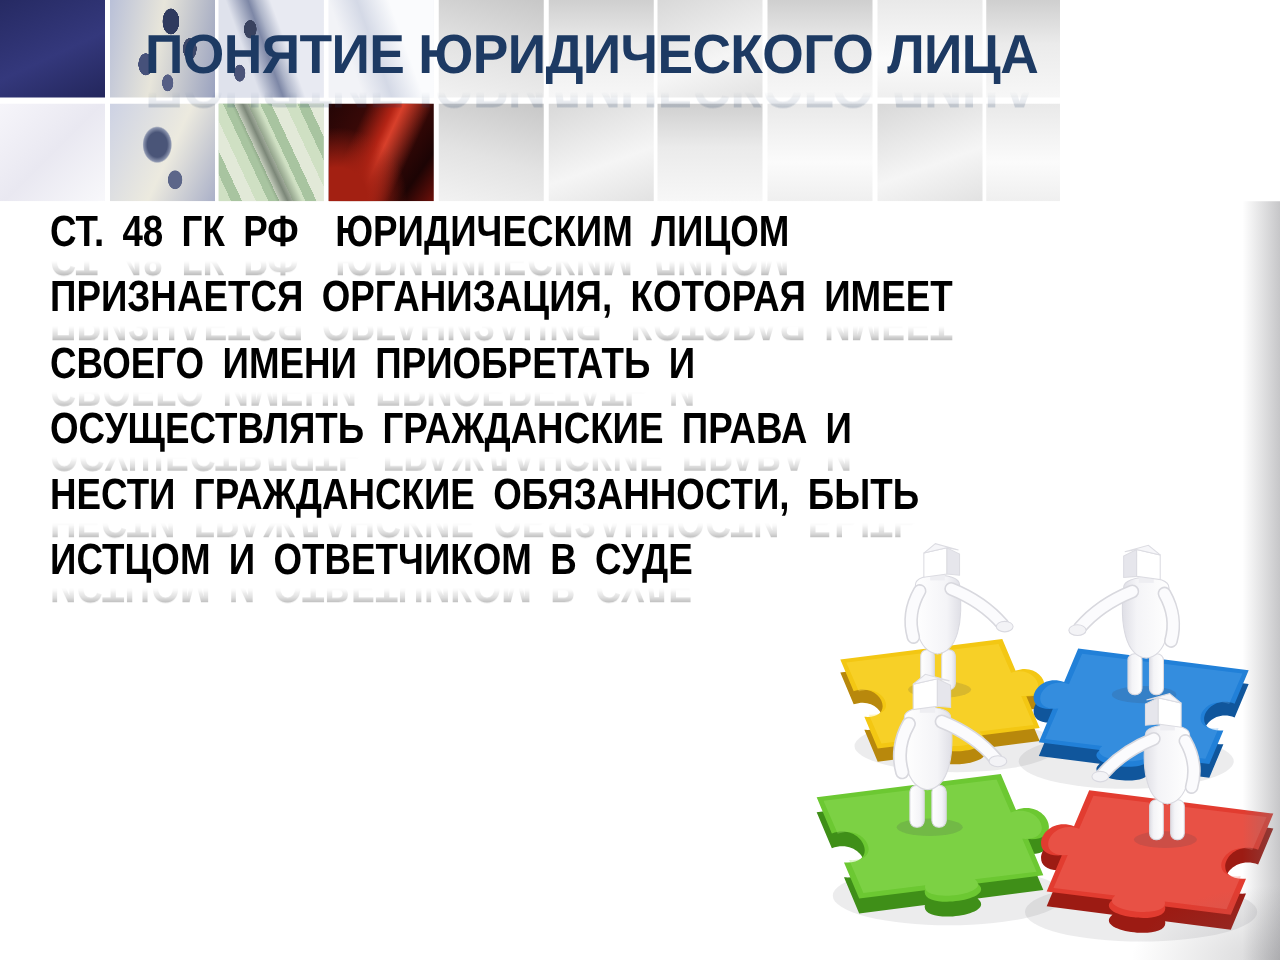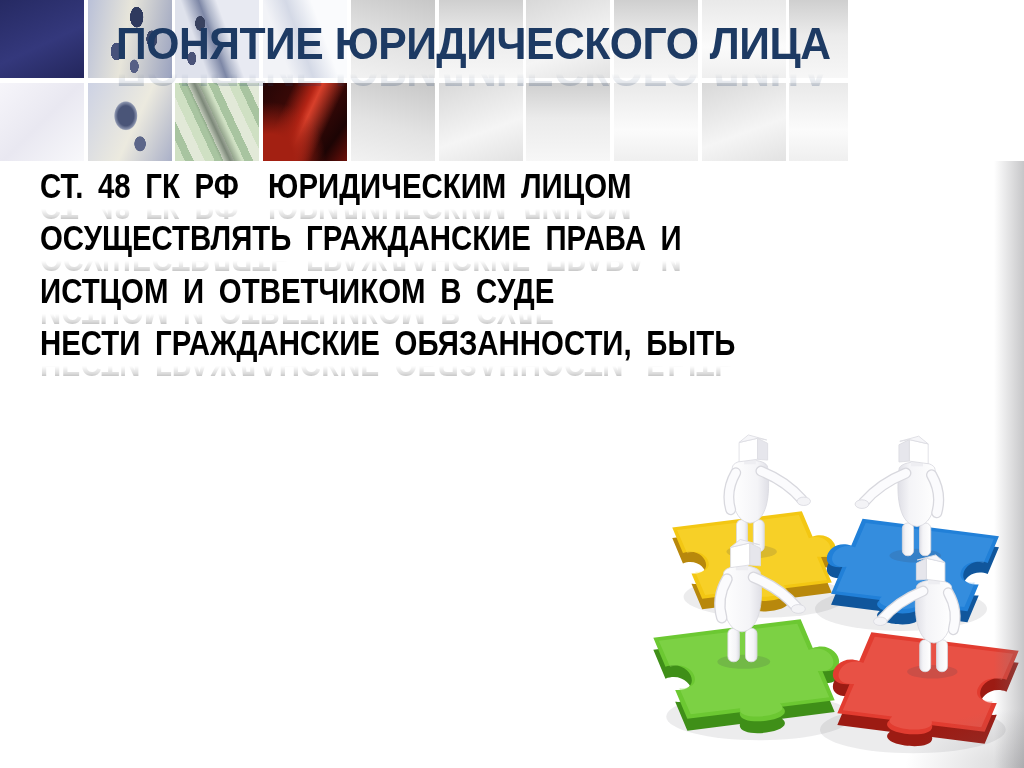--- a/index.html
+++ b/index.html
@@ -123,23 +123,25 @@
         <div class="tile k-gray-c" style="left: 701.6px; top: 82.5px;"></div>
         <div class="tile k-gray-d" style="left: 789.3px; top: 82.5px;"></div>
         <div class="tile k-gray-b" style="left: 877px; top: 82.5px;"></div>
         <div class="tile k-gray-c" style="left: 964.7px; top: 82.5px;"></div>
       </div>
     <h1 class="title">ПОНЯТИЕ ЮРИДИЧЕСКОГО ЛИЦА</h1>
   </div>
 
   <div class="body-text">
     <div class="line"><span class="line-text">СТ. 48 ГК РФ  ЮРИДИЧЕСКИМ ЛИЦОМ</span></div>
+    <div class="line"><span class="line-text">ПРИЗНАЕТСЯ ОРГАНИЗАЦИЯ, КОТОРАЯ ИМЕЕТ</span></div>
+    <div class="line"><span class="line-text">СВОЕГО ИМЕНИ ПРИОБРЕТАТЬ И</span></div>
     <div class="line"><span class="line-text">ОСУЩЕСТВЛЯТЬ ГРАЖДАНСКИЕ ПРАВА И</span></div>
+    <div class="line"><span class="line-text">НЕСТИ ГРАЖДАНСКИЕ ОБЯЗАННОСТИ, БЫТЬ</span></div>
     <div class="line"><span class="line-text">ИСТЦОМ И ОТВЕТЧИКОМ В СУДЕ</span></div>
-    <div class="line"><span class="line-text">НЕСТИ ГРАЖДАНСКИЕ ОБЯЗАННОСТИ, БЫТЬ</span></div>
   </div>
 
   <svg class="illu" viewBox="0 0 380 344" aria-hidden="true">
     <defs>
       <linearGradient id="gBody" x1="0" y1="0" x2="1" y2="0">
         <stop offset="0" stop-color="#ffffff"></stop>
         <stop offset="0.7" stop-color="#f4f4f7"></stop>
         <stop offset="1" stop-color="#dfdfe6"></stop>
       </linearGradient>
 

